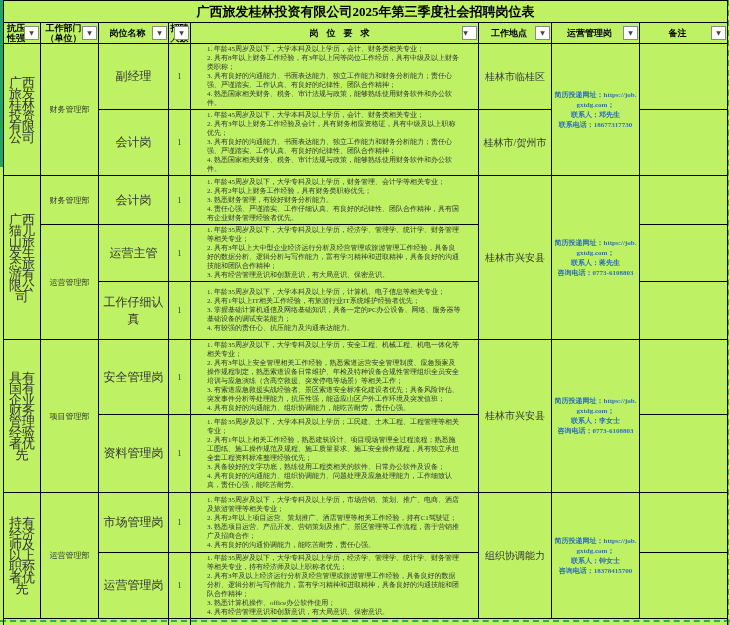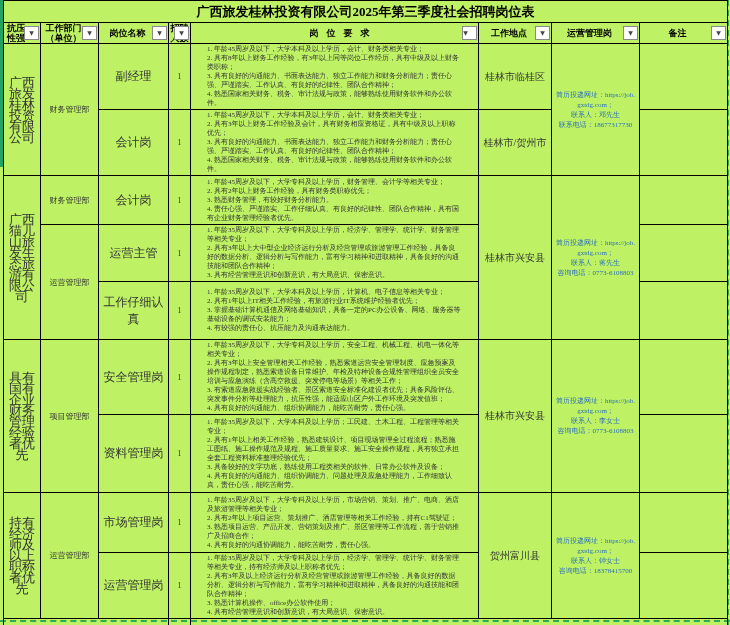--- a/index.html
+++ b/index.html
@@ -20,21 +20,21 @@
           width:13px;height:12px;border:1px solid #8a8a8a;background:#fff;
           font-size:6px;line-height:11px;text-align:center;color:#444;
           font-family:"DejaVu Sans",sans-serif;}
   .comp{font-size:13px;line-height:11px;}
   .dept{font-size:8px;margin-left:34px;}
   .pos{font-size:12px;}
   .count{font-size:8px;}
   .req{font-size:7px;line-height:9px;text-align:left;white-space:pre-line;
        padding:1px 16px;vertical-align:middle;}
   .loc{font-size:10px;}
-  .apply{font-size:7px;line-height:10px;white-space:pre-line;text-align:center;color:#2e6fbb;}
+  .apply{font-size:7px;line-height:10px;white-space:pre-line;text-align:center;color:#2e6fbb;font-weight:bold;}
   .remark{font-size:8px;}
   .total-label{font-weight:bold;font-size:9px;}
   .total-val{font-size:9px;font-weight:bold;}
 </style>
 </head>
 <body>
 
 <div id="stage">
   <div id="left-green"></div>
   <div id="right-green"></div>
@@ -163,21 +163,21 @@
 
     <tr style="height:60px">
       <td class="comp" rowspan="2">持有经济师及以上职称者优先</td>
       <td class="dept" rowspan="2">运营管理部</td>
       <td class="pos">市场管理岗</td>
       <td class="count">1</td>
       <td class="req">1. 年龄35周岁及以下，大学专科及以上学历，市场营销、策划、推广、电商、酒店及旅游管理等相关专业；
 2. 具有2年以上项目运营、策划推广、酒店管理等相关工作经验，持有C1驾驶证；
 3. 熟悉项目运营、产品开发、营销策划及推广、景区管理等工作流程，善于营销推广及招商合作；
 4. 具有良好的沟通协调能力，能吃苦耐劳，责任心强。</td>
-      <td class="loc" rowspan="2">贺州富川县</td>
+      <td class="loc" rowspan="2">组织协调能力</td>
       <td class="apply" rowspan="2">简历投递网址：https://job.
 gxtdg.com；
 联系人：钟女士
 咨询电话：18378415700</td>
       <td class="remark"></td>
     </tr>
 
     <tr style="height:65px">
       <td class="pos">运营管理岗</td>
       <td class="count">1</td>

